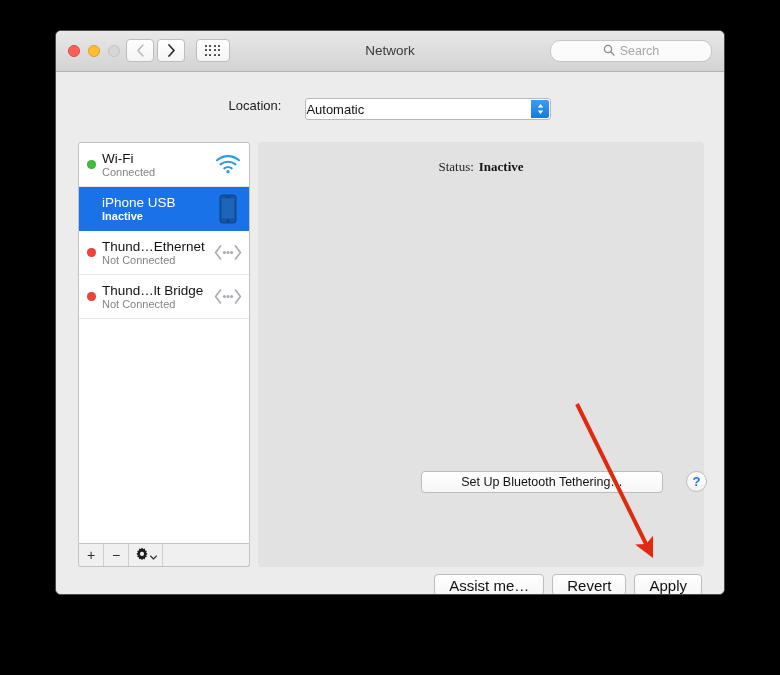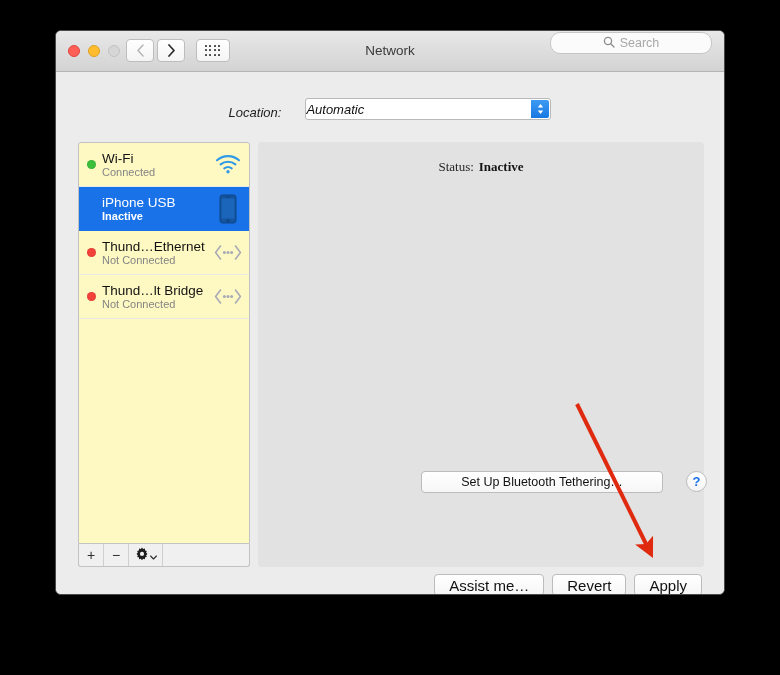--- a/index.html
+++ b/index.html
@@ -113,21 +113,21 @@
     position: absolute;
     left: 0; right: 0; top: 12px;
     text-align: center;
     font-size: 13.5px;
     color: #3a3a3a;
   }
 
   .searchfield {
     position: absolute;
     right: 12px;
-    top: 1px;
+    top: 9px;
     width: 162px;
     height: 22px;
     background: #fbfbfb;
     border: 1px solid #c6c6c6;
     border-radius: 10px;
     display: flex;
     align-items: center;
     justify-content: center;
     gap: 5px;
     box-sizing: border-box;
@@ -144,24 +144,23 @@
     height: 523px;
     background: #ececec;
   }
 
   
   .locrow {
     position: absolute;
     left: 0; right: 0;
     top: 26px;
     display: flex;
-    align-items: flex-end;
+    align-items: flex-start;
     justify-content: center;
     gap: 24px;
-    font-style: italic;
   }
   .loclabel {
     font-size: 13px;
     color: #1c1c1c;
   }
   .locselect {
     position: relative;
     width: 246px;
     height: 22px;
     background: #ffffff;
@@ -190,21 +189,21 @@
     gap: 2px;
   }
 
   
   .servicelist {
     position: absolute;
     left: 22px;
     top: 70px;
     width: 172px;
     height: 402px;
-    background: #fef9c3;
+    background: #ffffff;
     border: 1px solid #c2c2c2;
     border-radius: 3px 3px 0 0;
     box-sizing: border-box;
     overflow: hidden;
   }
   .srow {
     position: relative;
     height: 44px;
     display: flex;
     align-items: center;

